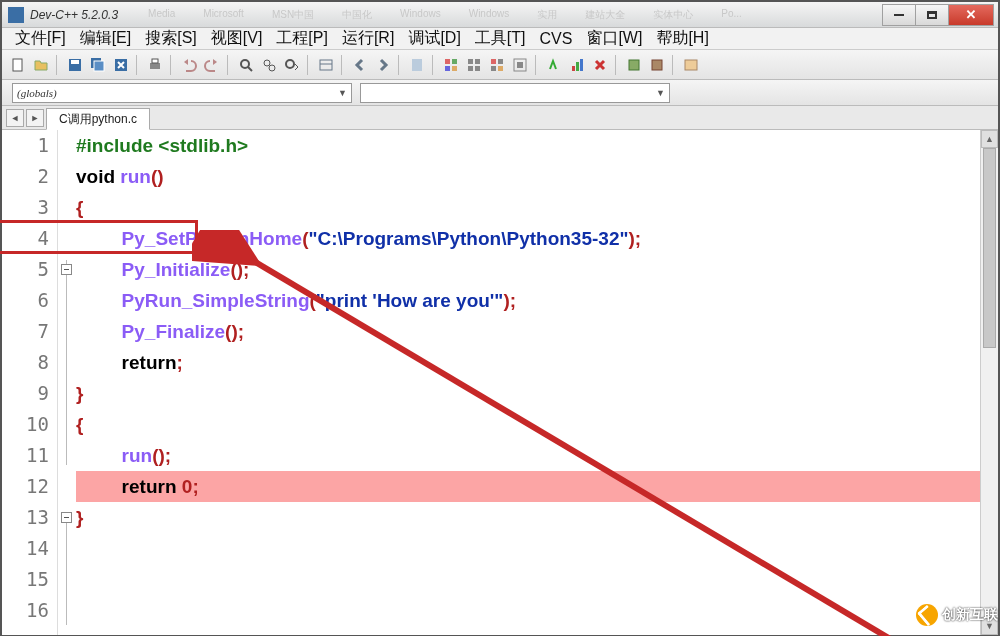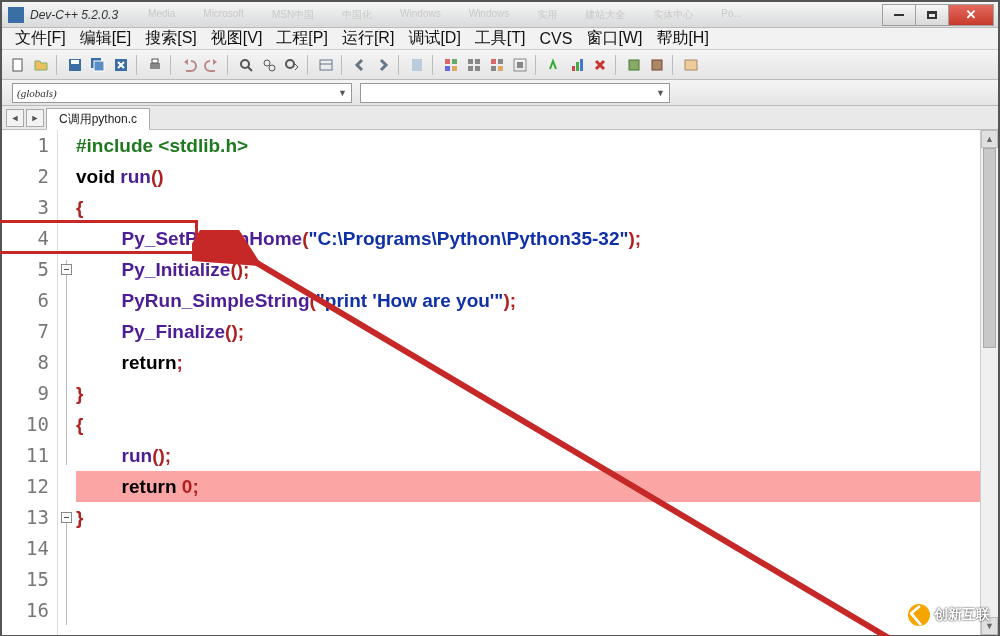--- a/index.html
+++ b/index.html
@@ -50,33 +50,33 @@
 .fold .fold-line{position:absolute;left:8px;top:0;bottom:0;width:1px;background:#bbb;}
 .fold .box{position:absolute;left:3px;width:11px;height:11px;border:1px solid #888;background:#fff;}
 .fold .box::before{content:"";position:absolute;left:2px;right:2px;top:4px;border-top:1px solid #555;}
 .code{flex:1;padding-top:0;}
 .code .cl{height:31px;font:bold 19px/31px Consolas,"Courier New",monospace;white-space:pre;color:#000;position:relative;}
 .code .cl.hl{background:#fca5a5;}
 .pp{color:#1f7a1f;}
 .kw{color:#000;font-weight:bold;}
 .pn{color:#b02020;}
 .str{color:#1030a8;}
-.id{color:#4c1d95;}
+.id{color:#8b5cf6;}
 .num{color:#b02020;}
 .scrollbar{width:18px;background:#f0f0f0;border-left:1px solid #ccc;display:flex;flex-direction:column;}
 .sb-btn{height:18px;background:#e0e0e0;border:1px solid #bbb;display:flex;align-items:center;justify-content:center;font-size:9px;color:#666;}
 .sb-track{flex:1;position:relative;}
 .sb-thumb{position:absolute;left:2px;right:2px;top:0;height:200px;background:#c8c8c8;border:1px solid #aaa;}
 
 
 .redbox{position:absolute;border:3px solid #c62828;pointer-events:none;}
 .arrow-overlay{position:absolute;pointer-events:none;}
 
 
-.watermark{position:absolute;right:8px;bottom:8px;display:flex;align-items:center;gap:4px;font-size:14px;color:#fff;font-weight:bold;text-shadow:0 0 2px #000;}
+.watermark{position:absolute;right:0;bottom:8px;display:flex;align-items:center;gap:4px;font-size:14px;color:#fff;font-weight:bold;text-shadow:0 0 2px #000;}
 .watermark .wm-icon{width:22px;height:22px;background:#f7a500;border-radius:50%;position:relative;}
 .watermark .wm-icon::before{content:"";position:absolute;left:5px;top:3px;width:10px;height:14px;border:3px solid #fff;border-right:none;border-bottom:none;transform:rotate(-40deg);border-radius:2px 0 0 0;}
 </style>
 </head>
 <body>
 
 <div class="outer">
 
   <div class="titlebar">
     <span class="app-icon"></span>

